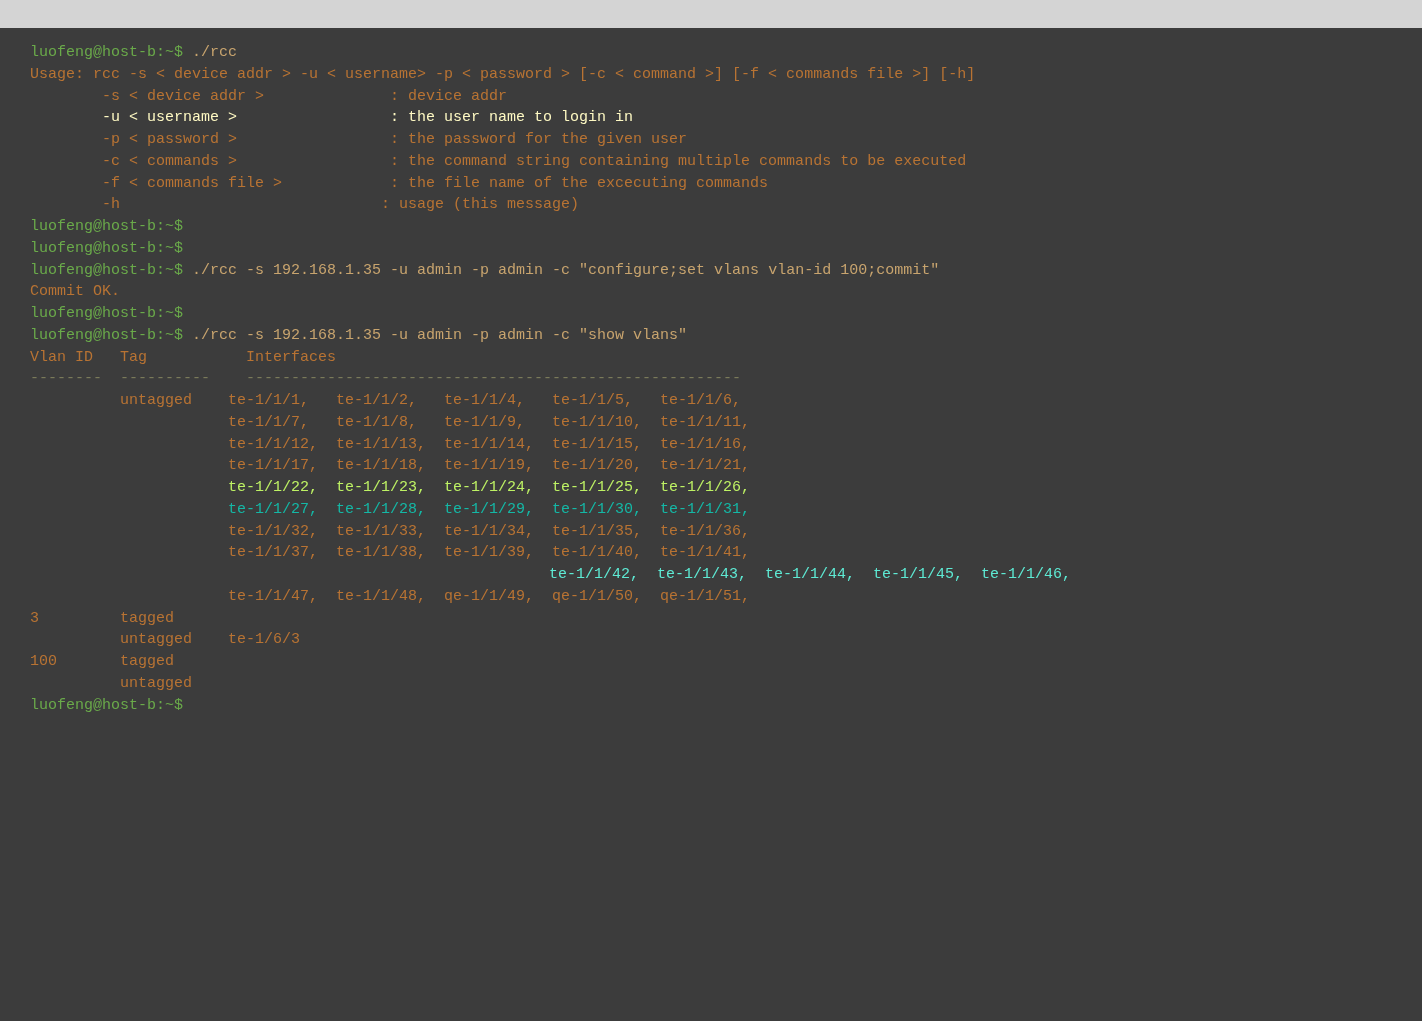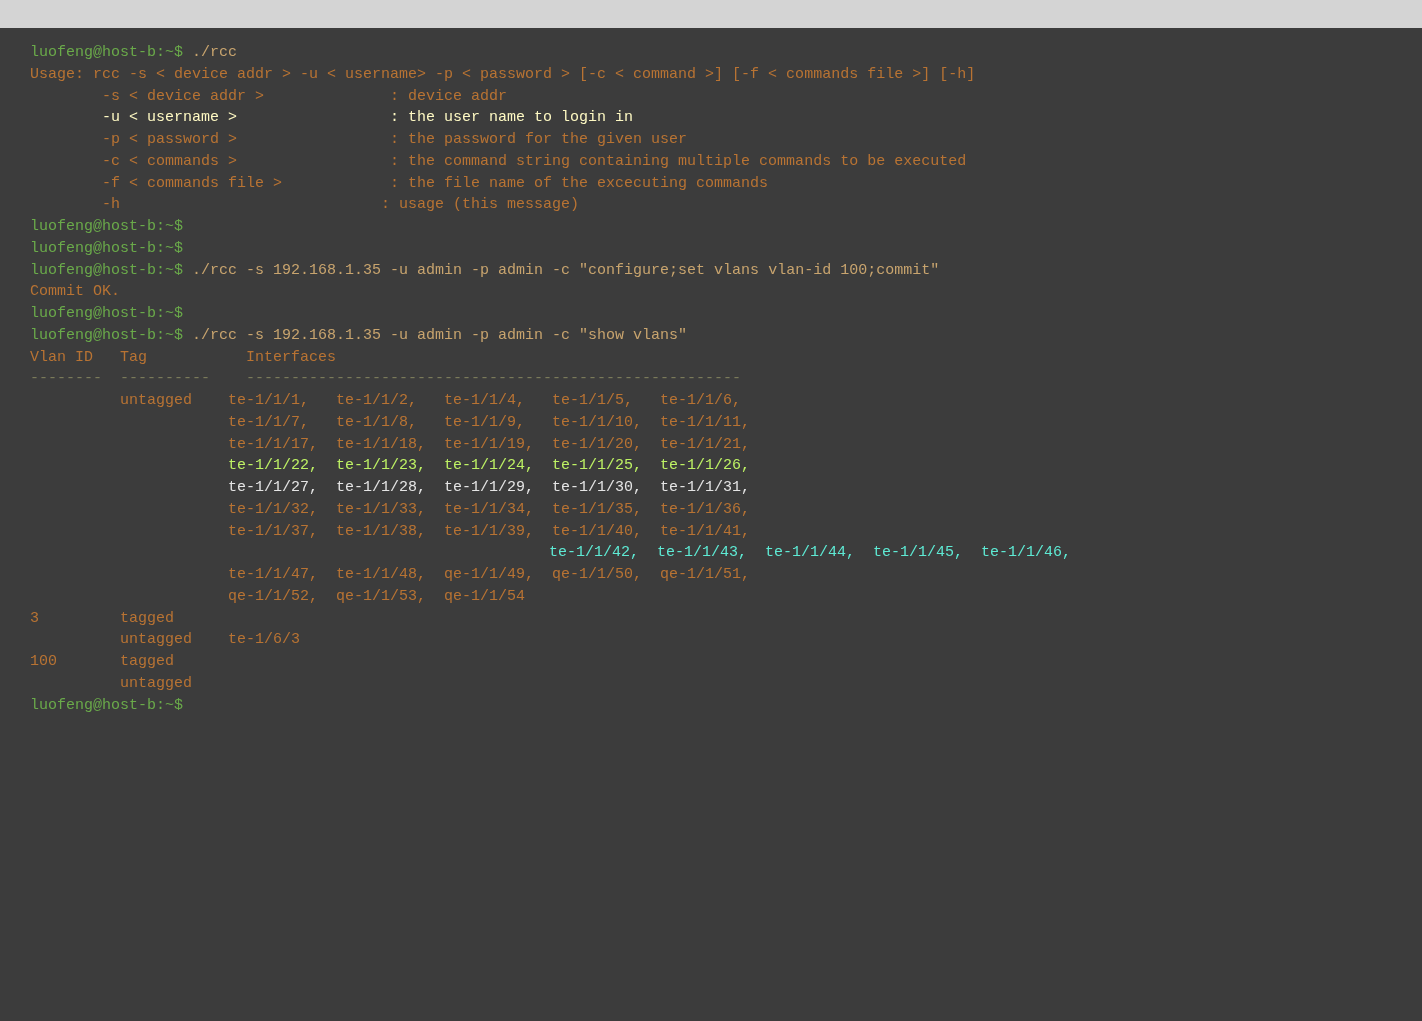--- a/index.html
+++ b/index.html
@@ -53,26 +53,26 @@
     <span class="line"><span style="color: rgb(106, 170, 74);">luofeng@host-b:~$ </span></span>
     <span class="line"><span style="color: rgb(106, 170, 74);">luofeng@host-b:~$ </span></span>
     <span class="line"><span style="color: rgb(106, 170, 74);">luofeng@host-b:~$ </span><span style="color: rgb(200, 164, 110);">./rcc -s 192.168.1.35 -u admin -p admin -c "configure;set vlans vlan-id 100;commit"</span></span>
     <span class="line" style="color: rgb(184, 115, 51);">Commit OK.</span>
     <span class="line"><span style="color: rgb(106, 170, 74);">luofeng@host-b:~$ </span></span>
     <span class="line"><span style="color: rgb(106, 170, 74);">luofeng@host-b:~$ </span><span style="color: rgb(200, 164, 110);">./rcc -s 192.168.1.35 -u admin -p admin -c "show vlans"</span></span>
     <span class="line" style="color: rgb(184, 115, 51);">Vlan ID   Tag           Interfaces</span>
     <span class="line" style="color: rgb(122, 122, 90);">--------  ----------    -------------------------------------------------------</span>
     <span class="line" style="color: rgb(184, 115, 51);">          untagged    te-1/1/1,   te-1/1/2,   te-1/1/4,   te-1/1/5,   te-1/1/6,</span>
     <span class="line" style="color: rgb(184, 115, 51);">                      te-1/1/7,   te-1/1/8,   te-1/1/9,   te-1/1/10,  te-1/1/11,</span>
+    <span class="line" style="color: rgb(184, 115, 51);">                      te-1/1/12,  te-1/1/13,  te-1/1/14,  te-1/1/15,  te-1/1/16,</span>
     <span class="line" style="color: rgb(184, 115, 51);">                      te-1/1/17,  te-1/1/18,  te-1/1/19,  te-1/1/20,  te-1/1/21,</span>
     <span class="line" style="color: #bef264;">                      te-1/1/22,  te-1/1/23,  te-1/1/24,  te-1/1/25,  te-1/1/26,</span>
-    <span class="line" style="color: #e5e5e5;">                      te-1/1/27,  te-1/1/28,  te-1/1/29,  te-1/1/30,  te-1/1/31,</span>
+    <span class="line" style="color: #14b8a6;">                      te-1/1/27,  te-1/1/28,  te-1/1/29,  te-1/1/30,  te-1/1/31,</span>
     <span class="line" style="color: rgb(184, 115, 51);">                      te-1/1/32,  te-1/1/33,  te-1/1/34,  te-1/1/35,  te-1/1/36,</span>
     <span class="line" style="color: rgb(184, 115, 51);">                      te-1/1/37,  te-1/1/38,  te-1/1/39,  te-1/1/40,  te-1/1/41,</span>
     <span class="line" style="color: #5eead4; text-align: center;">                      te-1/1/42,  te-1/1/43,  te-1/1/44,  te-1/1/45,  te-1/1/46,</span>
     <span class="line" style="color: rgb(184, 115, 51);">                      te-1/1/47,  te-1/1/48,  qe-1/1/49,  qe-1/1/50,  qe-1/1/51,</span>
-    <span class="line" style="color: rgb(184, 115, 51);">                      qe-1/1/52,  qe-1/1/53,  qe-1/1/54</span>
     <span class="line" style="color: rgb(184, 115, 51);">3         tagged</span>
     <span class="line" style="color: rgb(184, 115, 51);">          untagged    te-1/6/3</span>
     <span class="line" style="color: rgb(184, 115, 51);">100       tagged</span>
     <span class="line" style="color: rgb(184, 115, 51);">          untagged</span>
     <span class="line"><span style="color: rgb(106, 170, 74);">luofeng@host-b:~$ </span></span>
   </div>
 
 </body></html>

